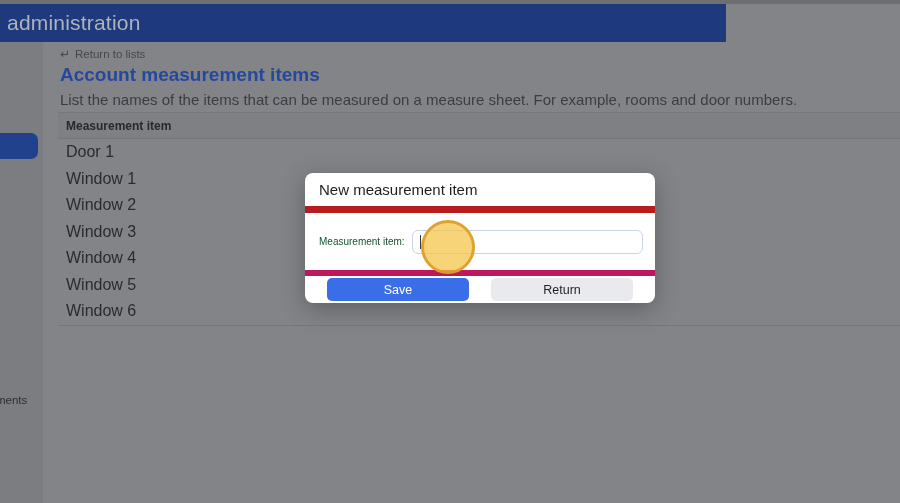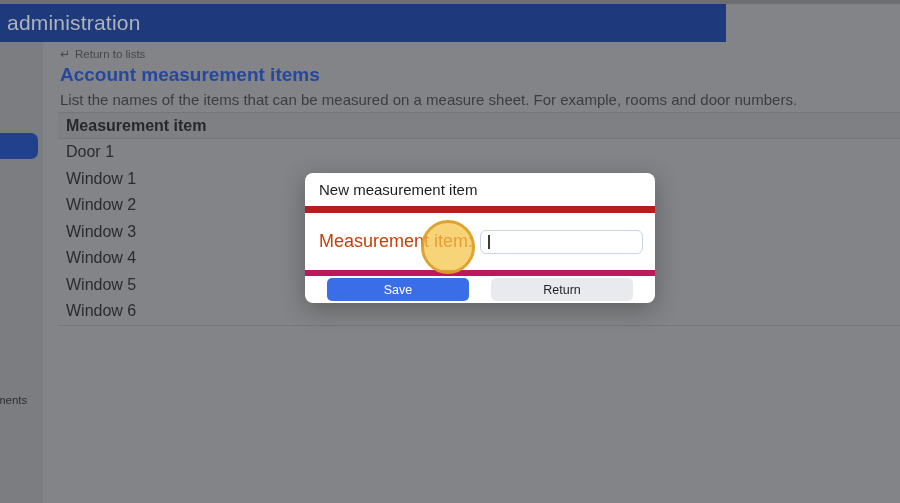--- a/index.html
+++ b/index.html
@@ -43,34 +43,34 @@
     position: absolute; left: 17px; top: 22px;
     font-size: 19px; font-weight: bold; color: var(--title-color, #25489e);
   }
   .page-description { position: absolute; left: 17px; top: 49px; font-size: 15px; color: #3c3d40; }
 
   
   .table { position: absolute; left: 15px; top: 70px; width: 842px; border-top: 1px solid #747678; border-bottom: 1px solid #747678; }
   .table-header {
     height: 26px; line-height: 26px; background: #7e8083;
     border-bottom: 1px solid #747678;
-    font-size: 16px; font-weight: bold; color: #27282b; padding-left: 8px;
+    font-size: 12px; font-weight: bold; color: #27282b; padding-left: 8px;
   }
   .table-row { height: 26.5px; line-height: 26.5px; font-size: 16px; color: #2a2b2e; padding-left: 8px; cursor: pointer; }
 
   
   .modal {
     position: absolute; left: 305px; top: 173px; width: 350px; height: 130px;
     background: #ffffff; border-radius: 8px;
     box-shadow: 0 6px 24px rgba(0,0,0,0.28);
   }
   .modal-header { height: 40px; border-bottom: 7px solid #b91c1c; display: flex; align-items: center; padding-left: 14px; }
   .modal-title { font-size: 15px; color: #1d1e20; }
   .modal-body { height: 57px; display: flex; align-items: center; padding: 0 12px 0 14px; }
-  .field-label { font-size: 18px; color: #c2410c; white-space: nowrap; margin-right: 7px; }
+  .field-label { font-size: 10px; color: #14532d; white-space: nowrap; margin-right: 7px; }
   .field-input {
     flex: 1; height: 24px; border: 1px solid #c9d4ea; border-radius: 6px;
     background: #ffffff; position: relative; outline: none;
     font-size: 13px; color: #202124; padding: 0 6px;
     font-family: "Liberation Sans", sans-serif; width: 100%;
   }
   .input-wrap { flex: 1; position: relative; }
   .caret { position: absolute; left: 8px; top: 5px; width: 1.5px; height: 14px; background: #3a3b3d; }
   .modal-footer { height: 33px; border-top: 6px solid #be185d; display: flex; align-items: center; gap: 22px; padding: 0 22px; }
   .btn {

